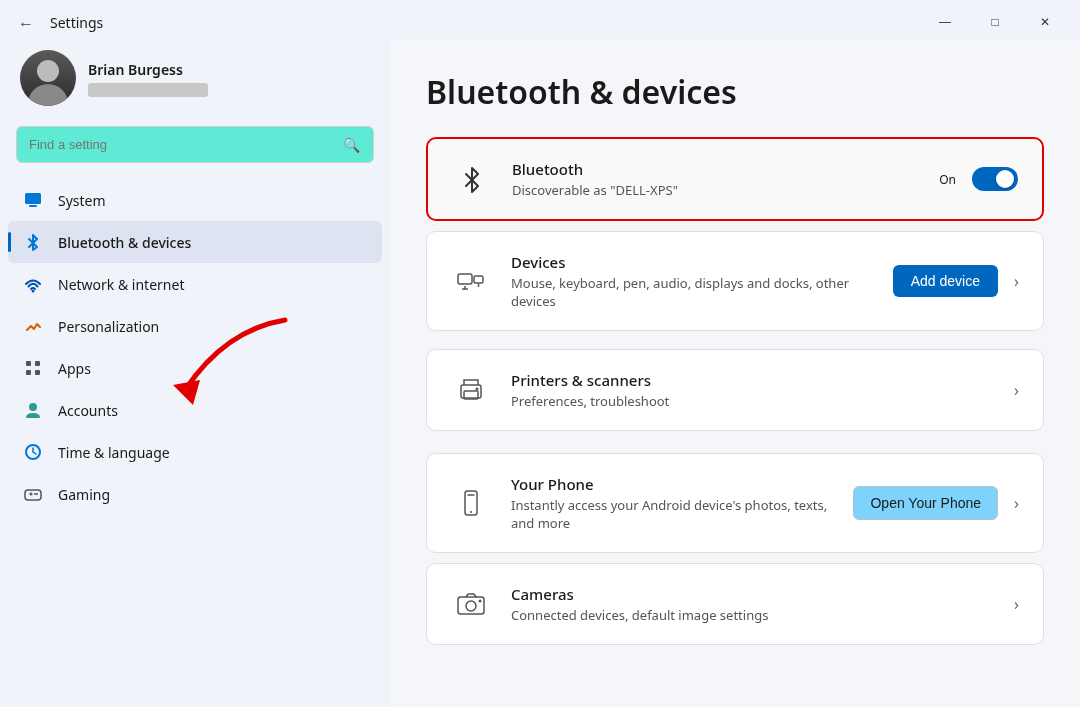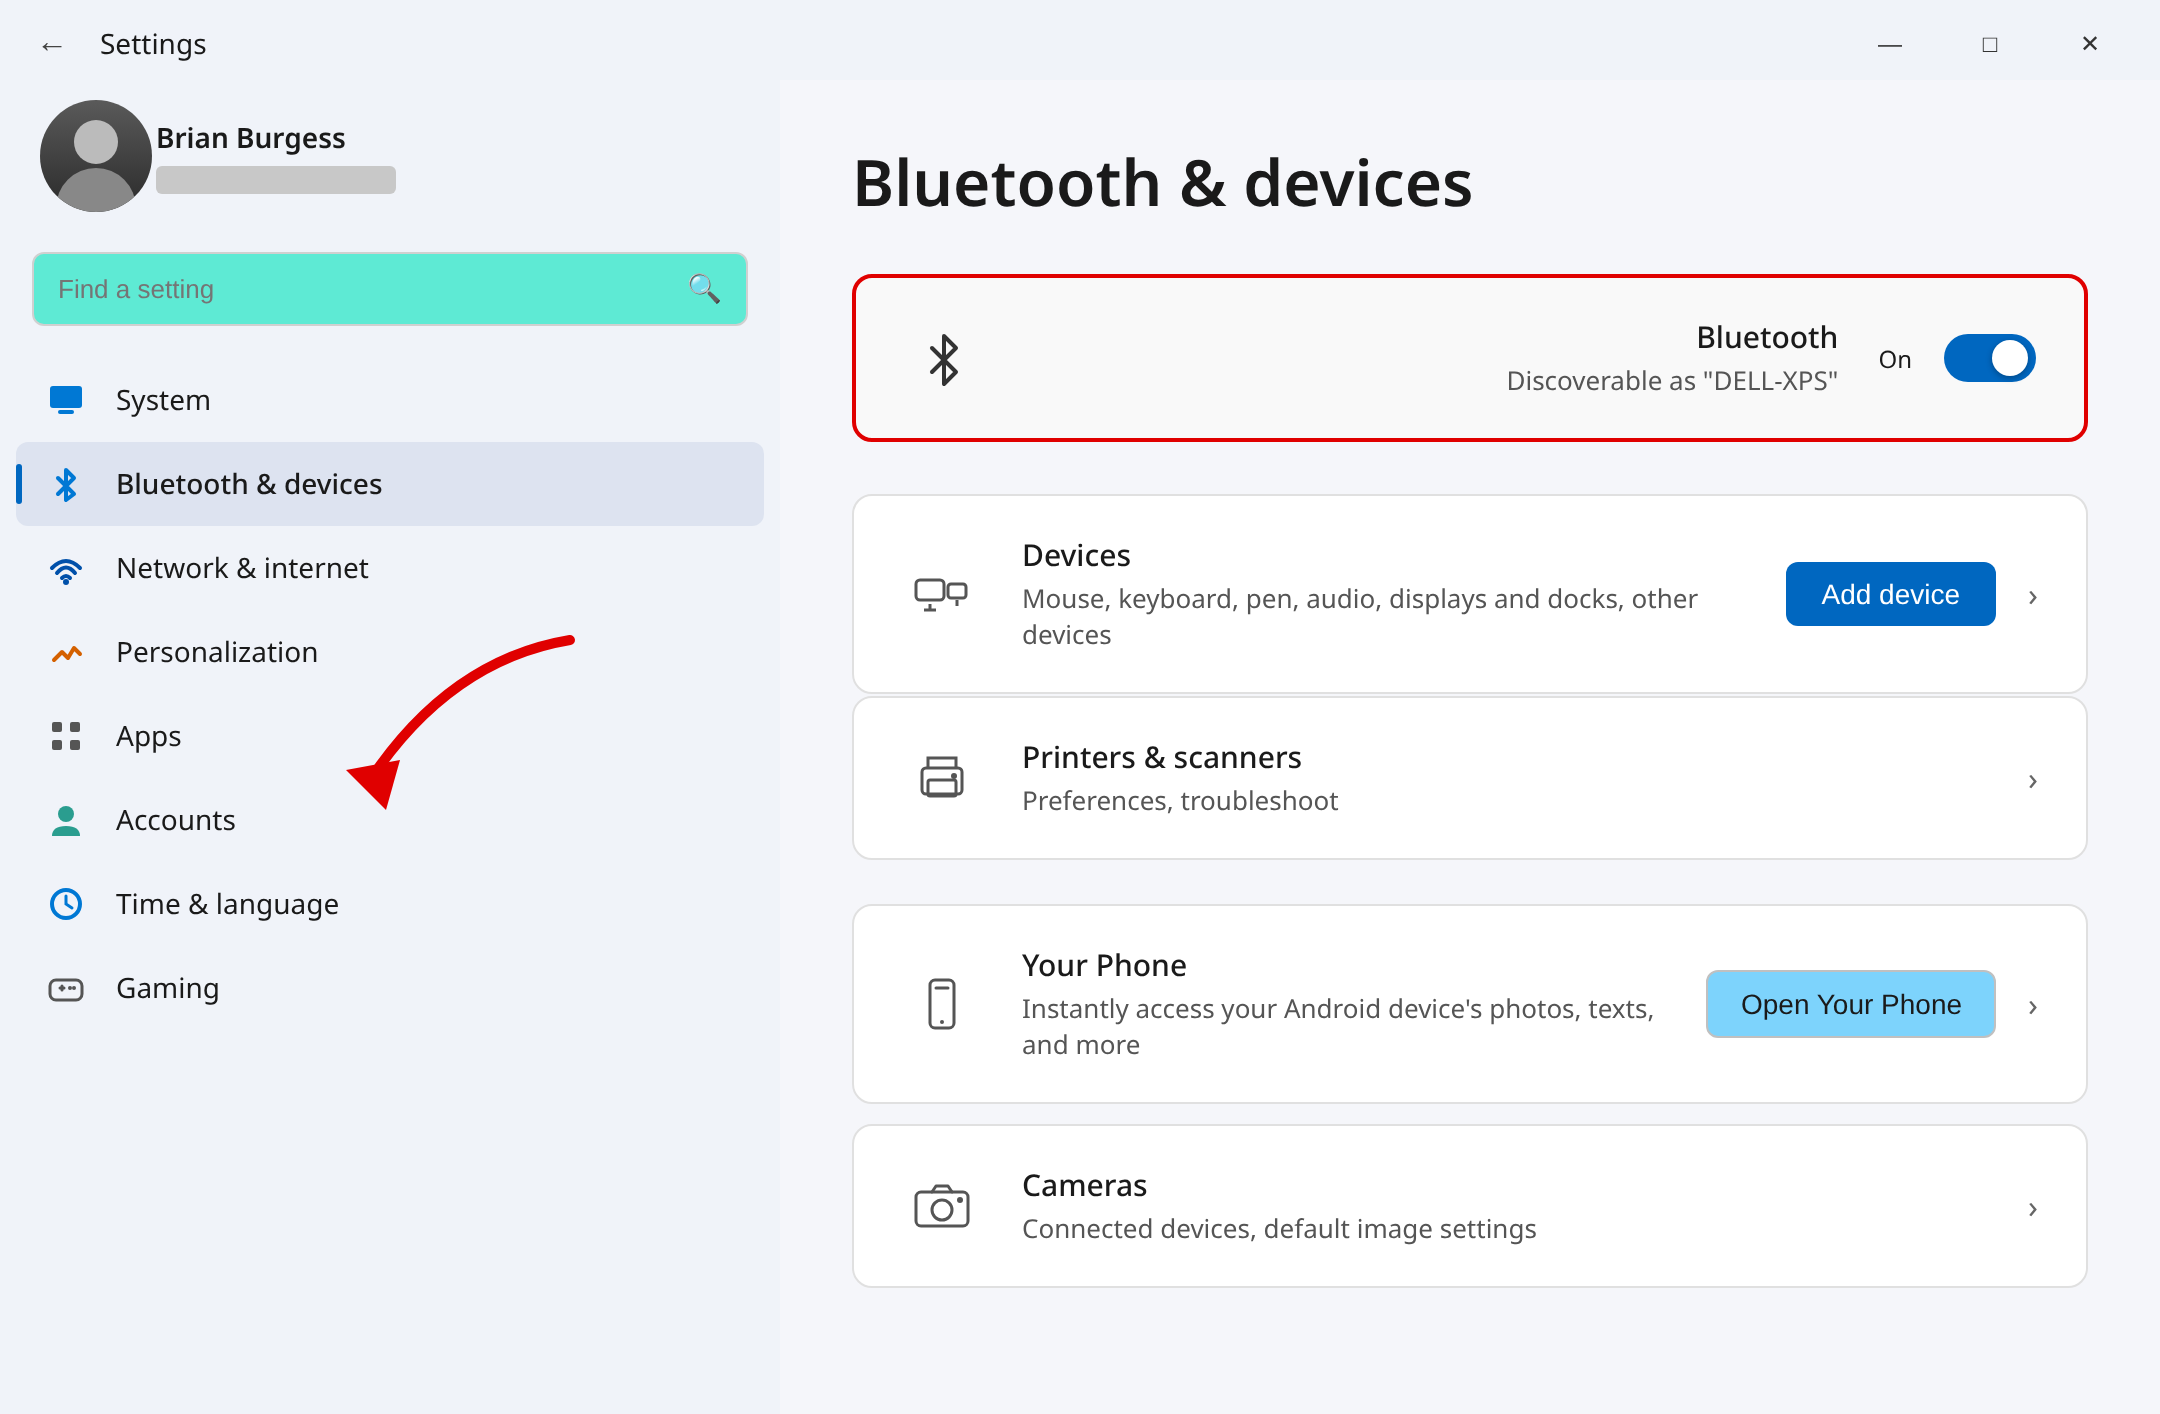--- a/index.html
+++ b/index.html
@@ -72,21 +72,21 @@
       display: flex;
       flex-direction: column;
       flex-shrink: 0;
       padding: 0 0 16px 0;
       overflow-y: auto;
     }
 
     .user-section {
       display: flex;
       align-items: center;
-      gap: 2px;
+      gap: 12px;
       padding: 10px 20px 20px 20px;
     }
     .avatar {
       width: 56px;
       height: 56px;
       border-radius: 50%;
       background: #444;
       overflow: hidden;
       flex-shrink: 0;
       position: relative;
@@ -453,39 +453,39 @@
           </svg>
         </span>
         <span>Gaming</span>
       </li>
     </ul>
   </div>
 
   <div class="main-content">
     <h1 class="page-title">Bluetooth &amp; devices</h1>
 
-    <div class="card bluetooth-card" style="margin-bottom:26px;text-align:right;">
+    <div class="card bluetooth-card" style="margin-bottom:10px;">
       <div class="card-icon">
         <svg width="30" height="30" viewBox="0 0 30 30" fill="none">
           <path d="M15 4 L21 10 L15 16 L21 22 L15 28 L15 4Z" stroke="#333" stroke-width="2" fill="none" stroke-linejoin="round"></path>
           <path d="M15 16 L9 10" stroke="#333" stroke-width="2" stroke-linecap="round"></path>
           <path d="M15 16 L9 22" stroke="#333" stroke-width="2" stroke-linecap="round"></path>
         </svg>
       </div>
       <div class="card-text">
         <div class="card-title">Bluetooth</div>
         <div class="card-subtitle">Discoverable as "DELL-XPS"</div>
       </div>
       <div class="card-right">
         <span class="toggle-label">On</span>
         <div class="toggle"></div>
       </div>
     </div>
 
-    <div class="card" style="margin-bottom:1px;">
+    <div class="card" style="margin-bottom:18px;">
       <div class="card-icon">
         <svg width="30" height="30" viewBox="0 0 30 30" fill="none">
           <rect x="2" y="8" width="14" height="10" rx="2" stroke="#555" stroke-width="1.5" fill="none"></rect>
           <rect x="18" y="10" width="9" height="7" rx="1.5" stroke="#555" stroke-width="1.5" fill="none"></rect>
           <line x1="9" y1="20" x2="9" y2="23" stroke="#555" stroke-width="1.5"></line>
           <line x1="6" y1="23" x2="12" y2="23" stroke="#555" stroke-width="1.5"></line>
           <line x1="22.5" y1="18" x2="22.5" y2="21" stroke="#555" stroke-width="1.5"></line>
         </svg>
       </div>
       <div class="card-text">

